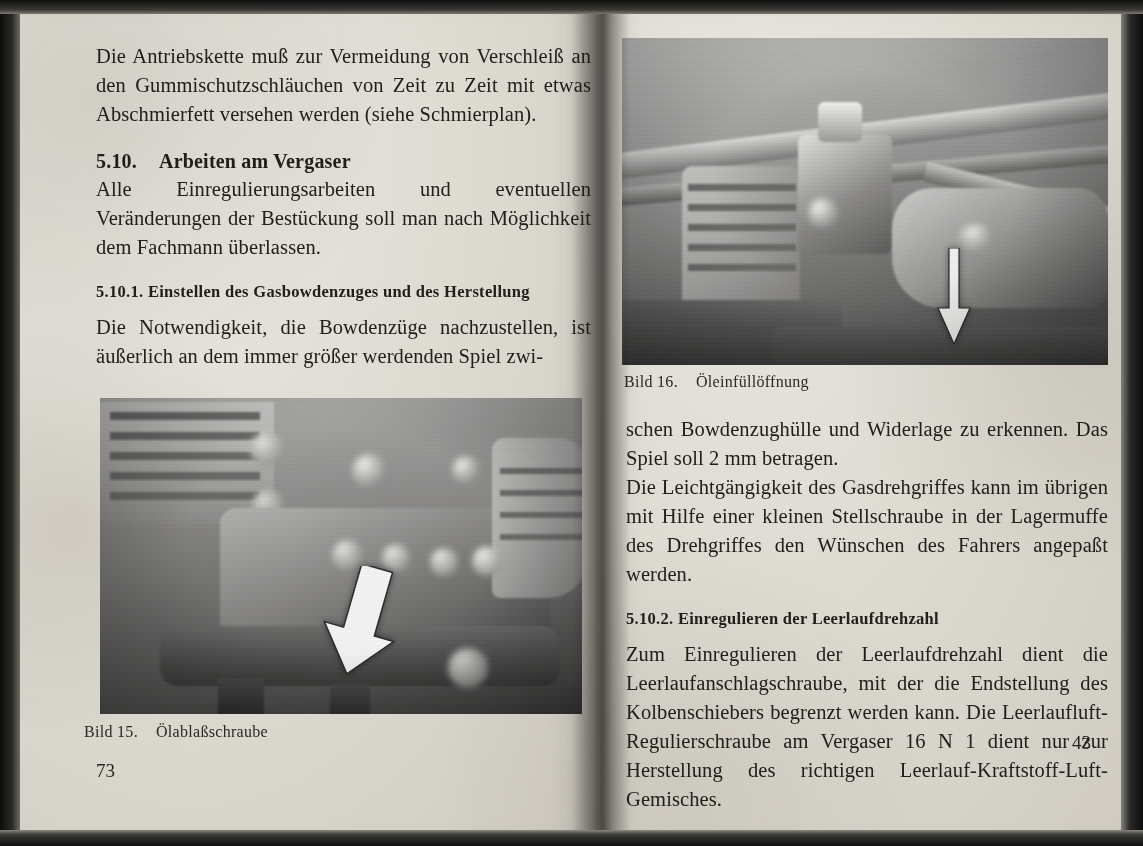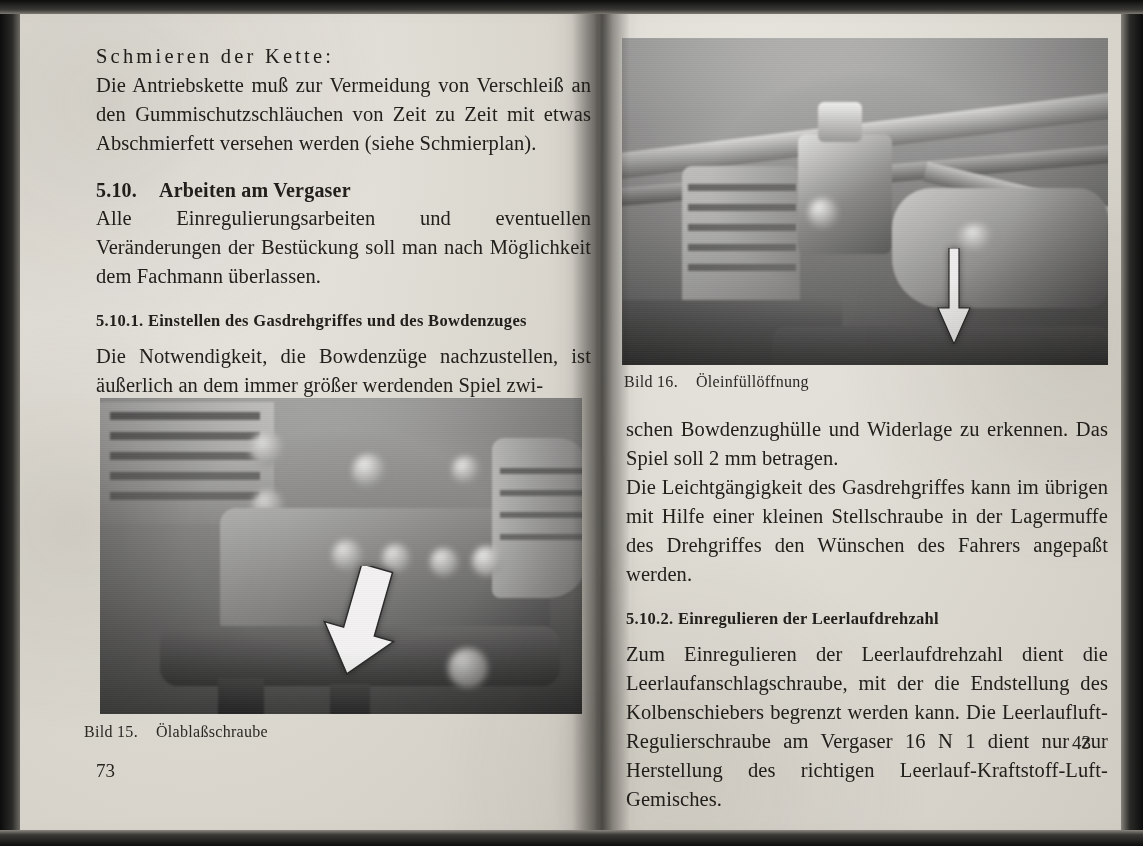--- a/index.html
+++ b/index.html
@@ -200,37 +200,36 @@
 </head>
 <body>
 
 <div class="spread">
 
   <div class="sheet sheet-left"></div>
   <div class="sheet sheet-right"></div>
 
   <div class="col col-left">
 
-    <p class="heading-spaced">Schmieren der Kette:</p>
 
     <p class="body-text">Die Antriebskette muß zur Vermeidung von Verschleiß an den Gummischutzschläuchen von Zeit zu Zeit mit etwas Abschmierfett versehen werden (siehe Schmierplan).</p>
 
     <div class="gap-m"></div>
 
     <h3 class="h-section">
       <span class="num">5.10.</span><span>Arbeiten am Vergaser</span>
     </h3>
 
     <p class="body-text">Alle Einregulierungsarbeiten und eventuellen Veränderungen der Bestückung soll man nach Möglichkeit dem Fachmann überlassen.</p>
 
     <div class="gap-m"></div>
 
     <h4 class="h-sub">
       <span>5.10.1.</span>
-      <span>Einstellen des Gasdrehgriffes und des Bowdenzuges</span>
+      <span>Einstellen des Gasbowdenzuges und des Herstellung</span>
     </h4>
 
     <div class="gap-s"></div>
 
     <p class="body-text">Die Notwendigkeit, die Bowdenzüge nachzustellen, ist äußerlich an dem immer größer werdenden Spiel zwi-</p>
   </div>
 
   <div class="photo photo-15">
     <div class="ph-base"></div>
 

